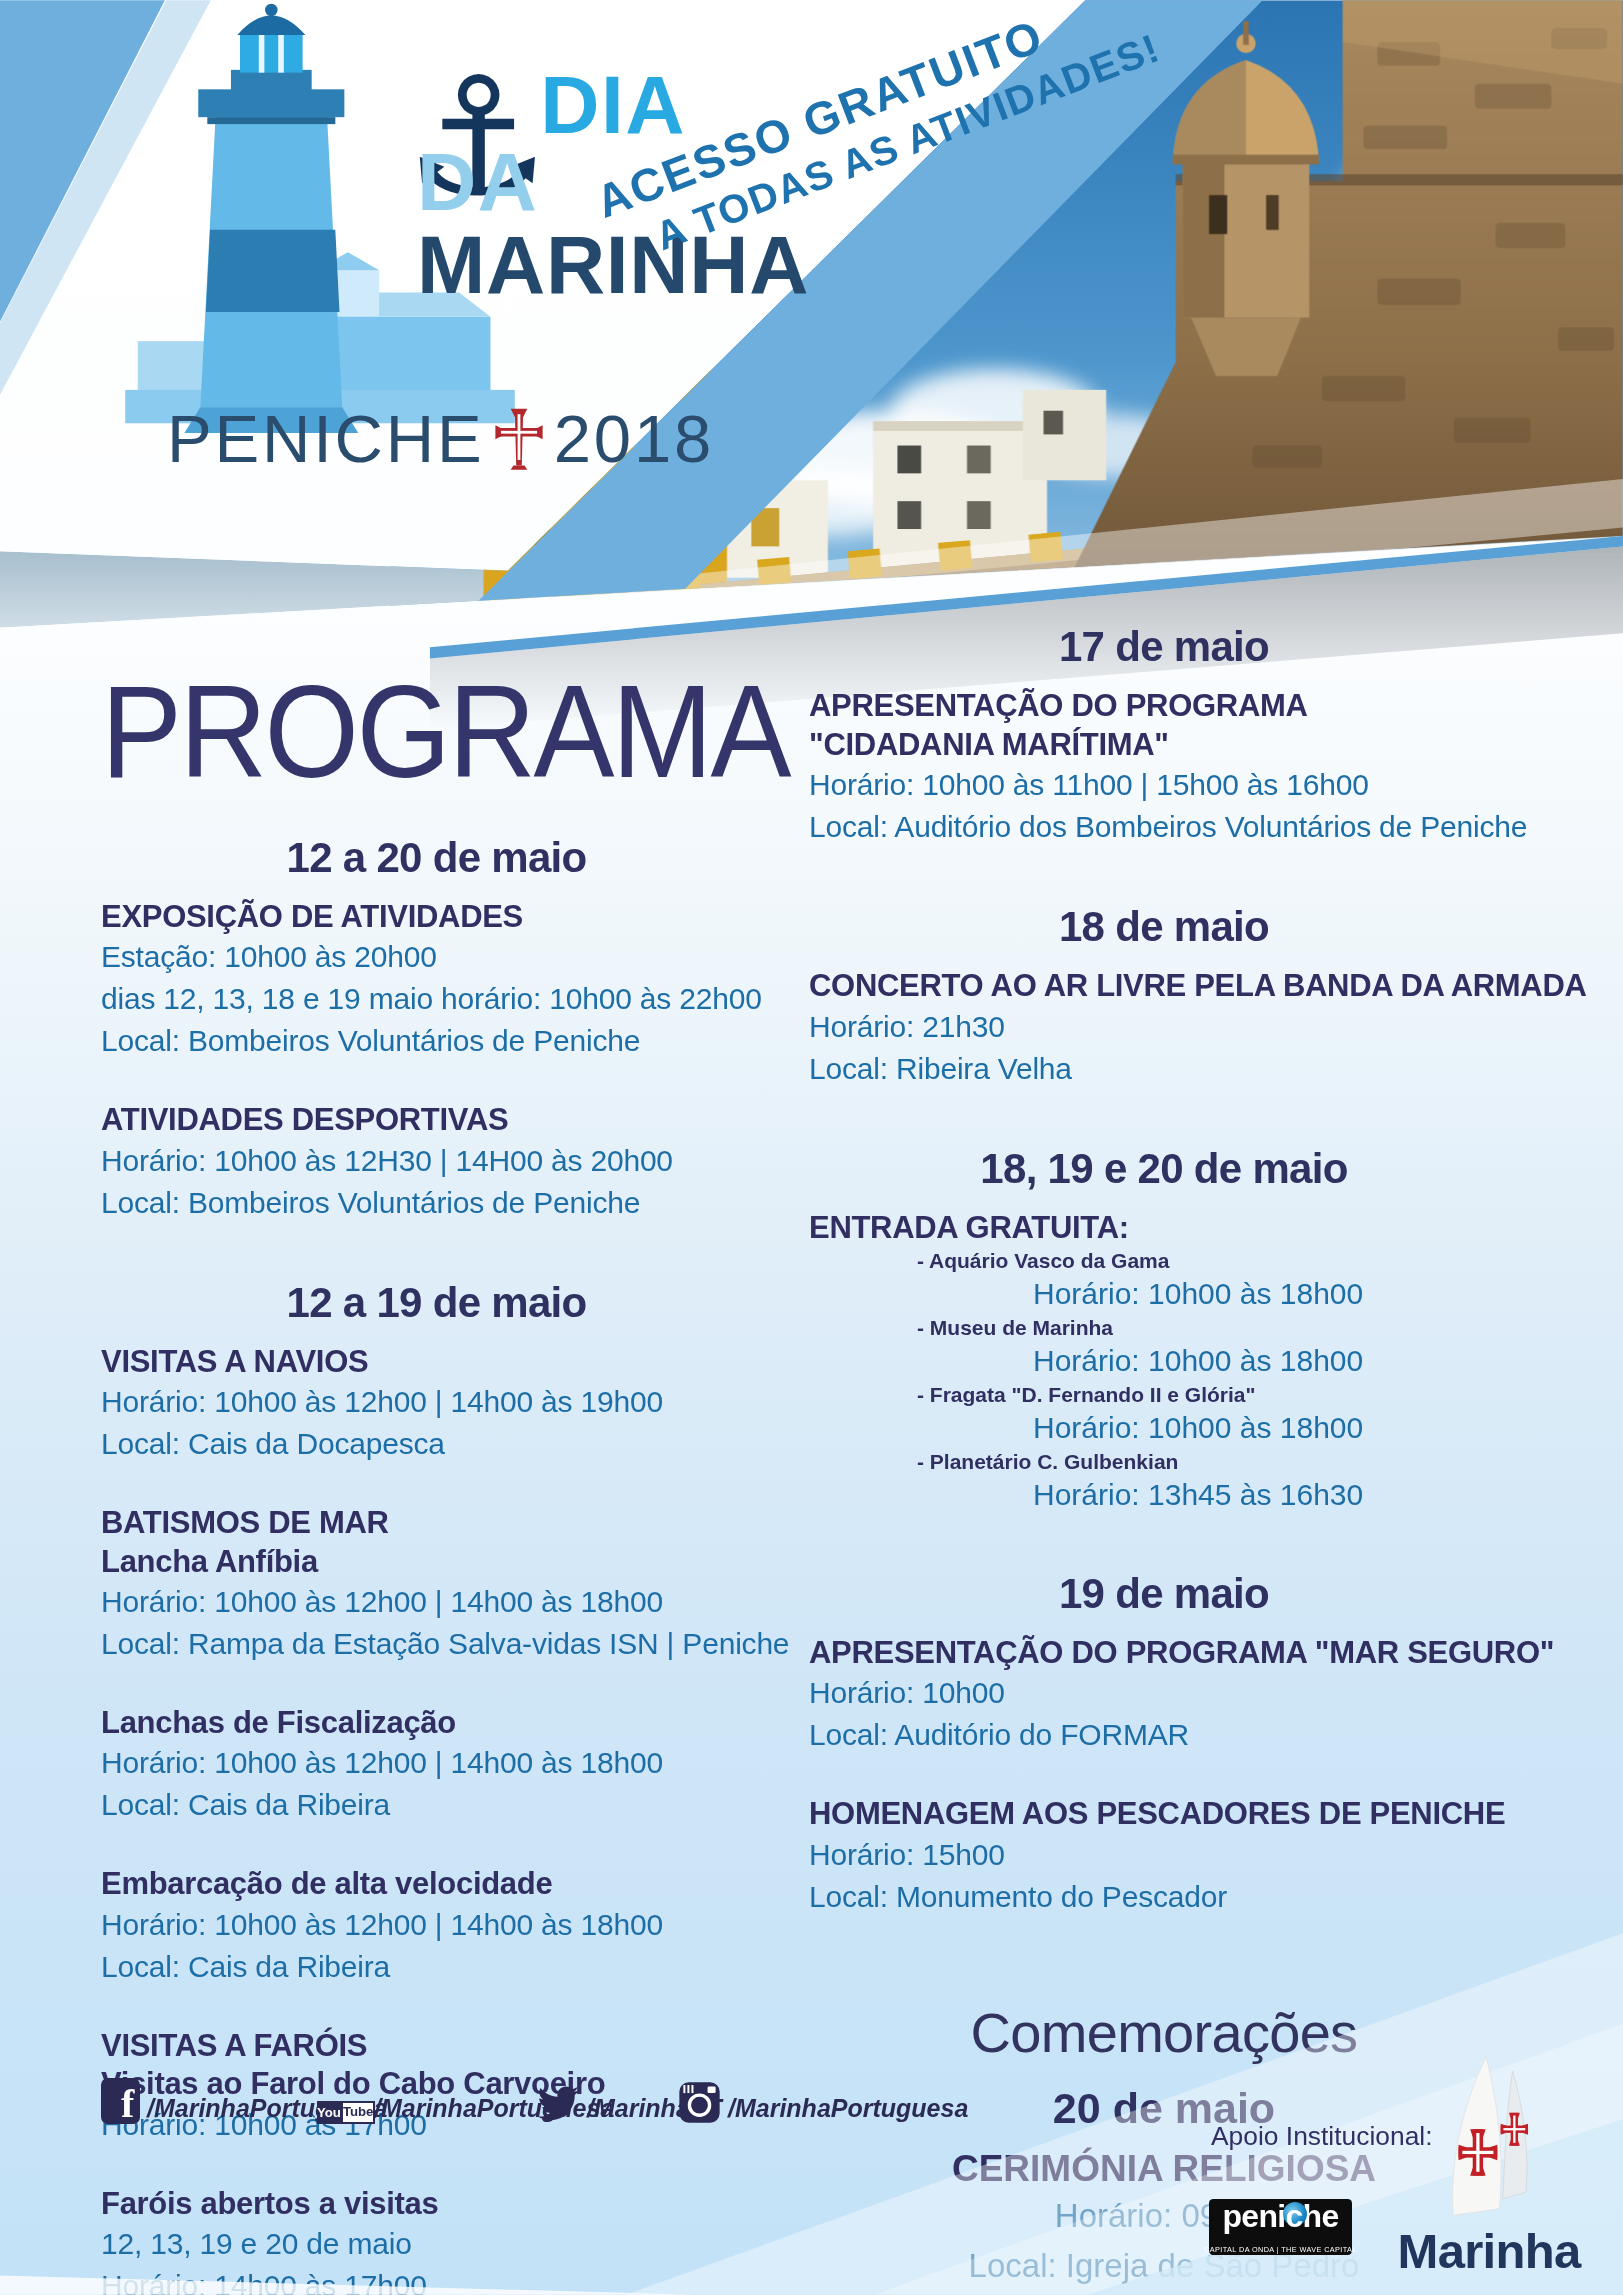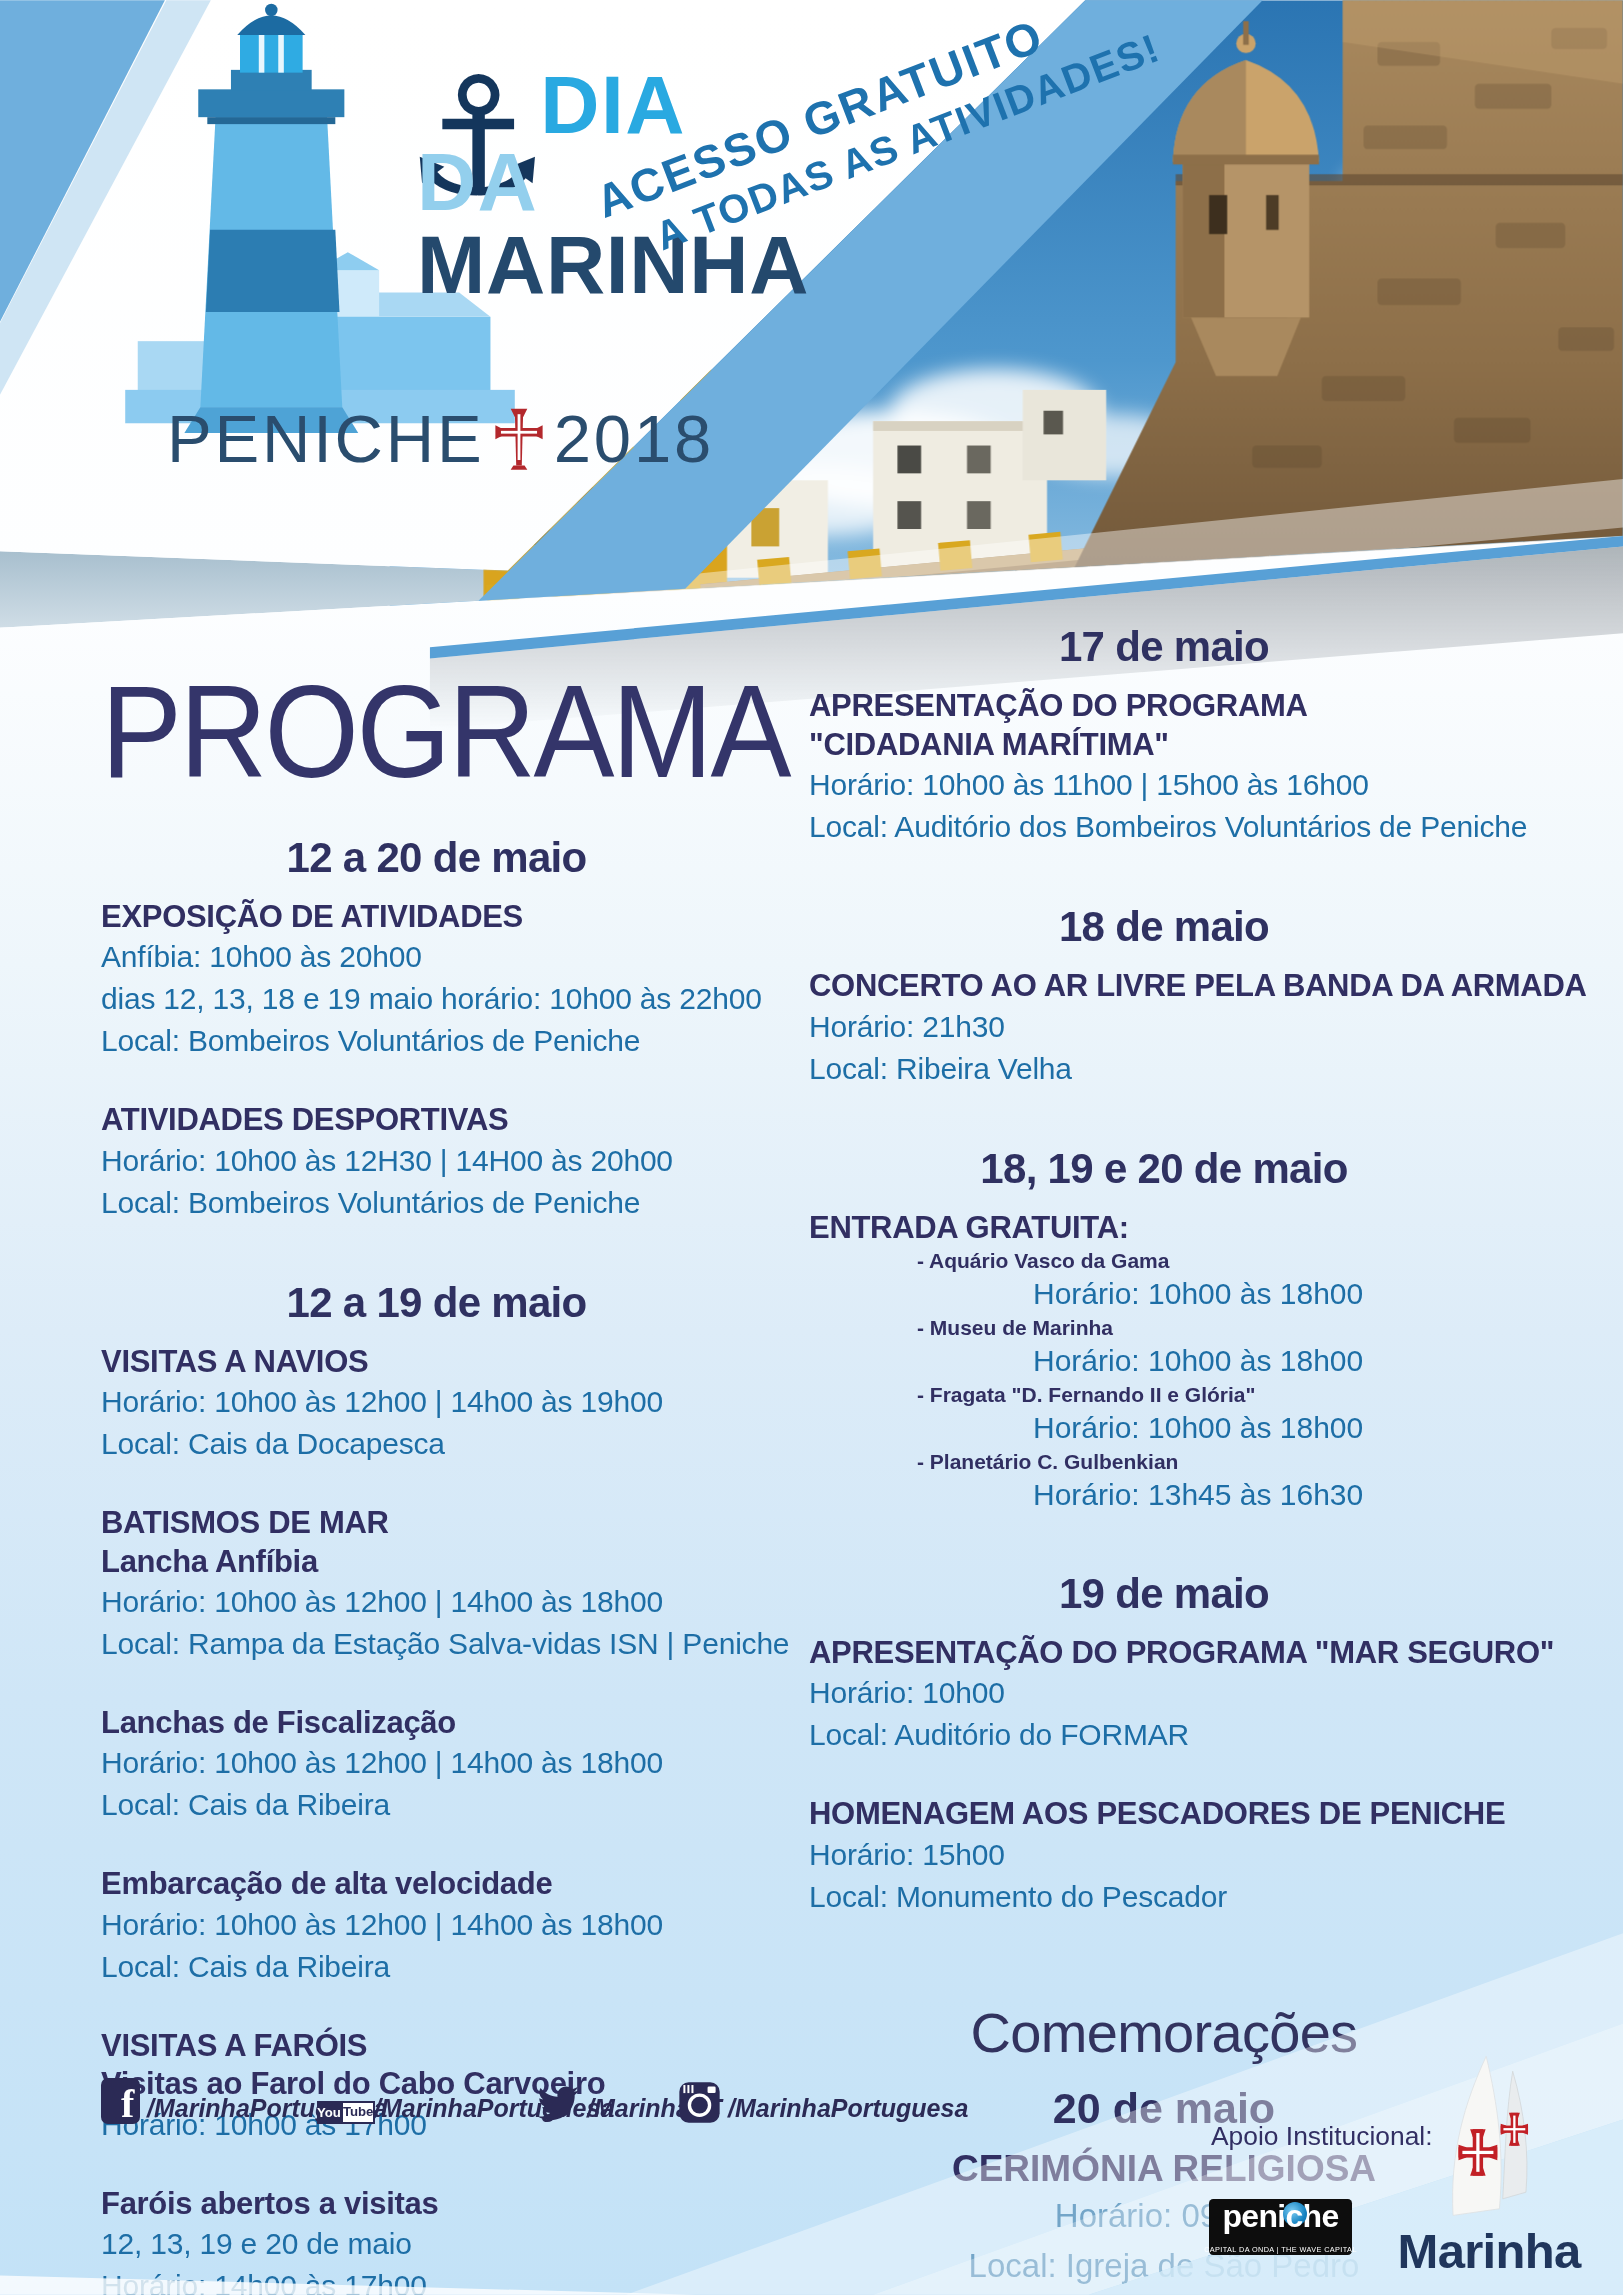--- a/index.html
+++ b/index.html
@@ -250,21 +250,21 @@
     <div class="banner-l2">A TODAS AS ATIVIDADES!</div>
   </div>
 
   <div class="col-left">
     <h1 class="program-title">PROGRAMA</h1>
     <div id="left-sections">
         <div class="section first">
           <div class="date-heading">12 a 20 de maio</div>
           <div class="event first">
             <div class="event-title">EXPOSIÇÃO DE ATIVIDADES</div>
-            <div class="event-detail">Anfíbia: 10h00 às 20h00</div>
+            <div class="event-detail">Estação: 10h00 às 20h00</div>
             <div class="event-detail">dias 12, 13, 18 e 19 maio horário: 10h00 às 22h00</div>
             <div class="event-detail">Local: Bombeiros Voluntários de Peniche</div>
           </div>
           <div class="event">
             <div class="event-title">ATIVIDADES DESPORTIVAS</div>
             <div class="event-detail">Horário: 10h00 às 12H30 | 14H00 às 20h00</div>
             <div class="event-detail">Local: Bombeiros Voluntários de Peniche</div>
           </div>
         </div>
         <div class="section">

